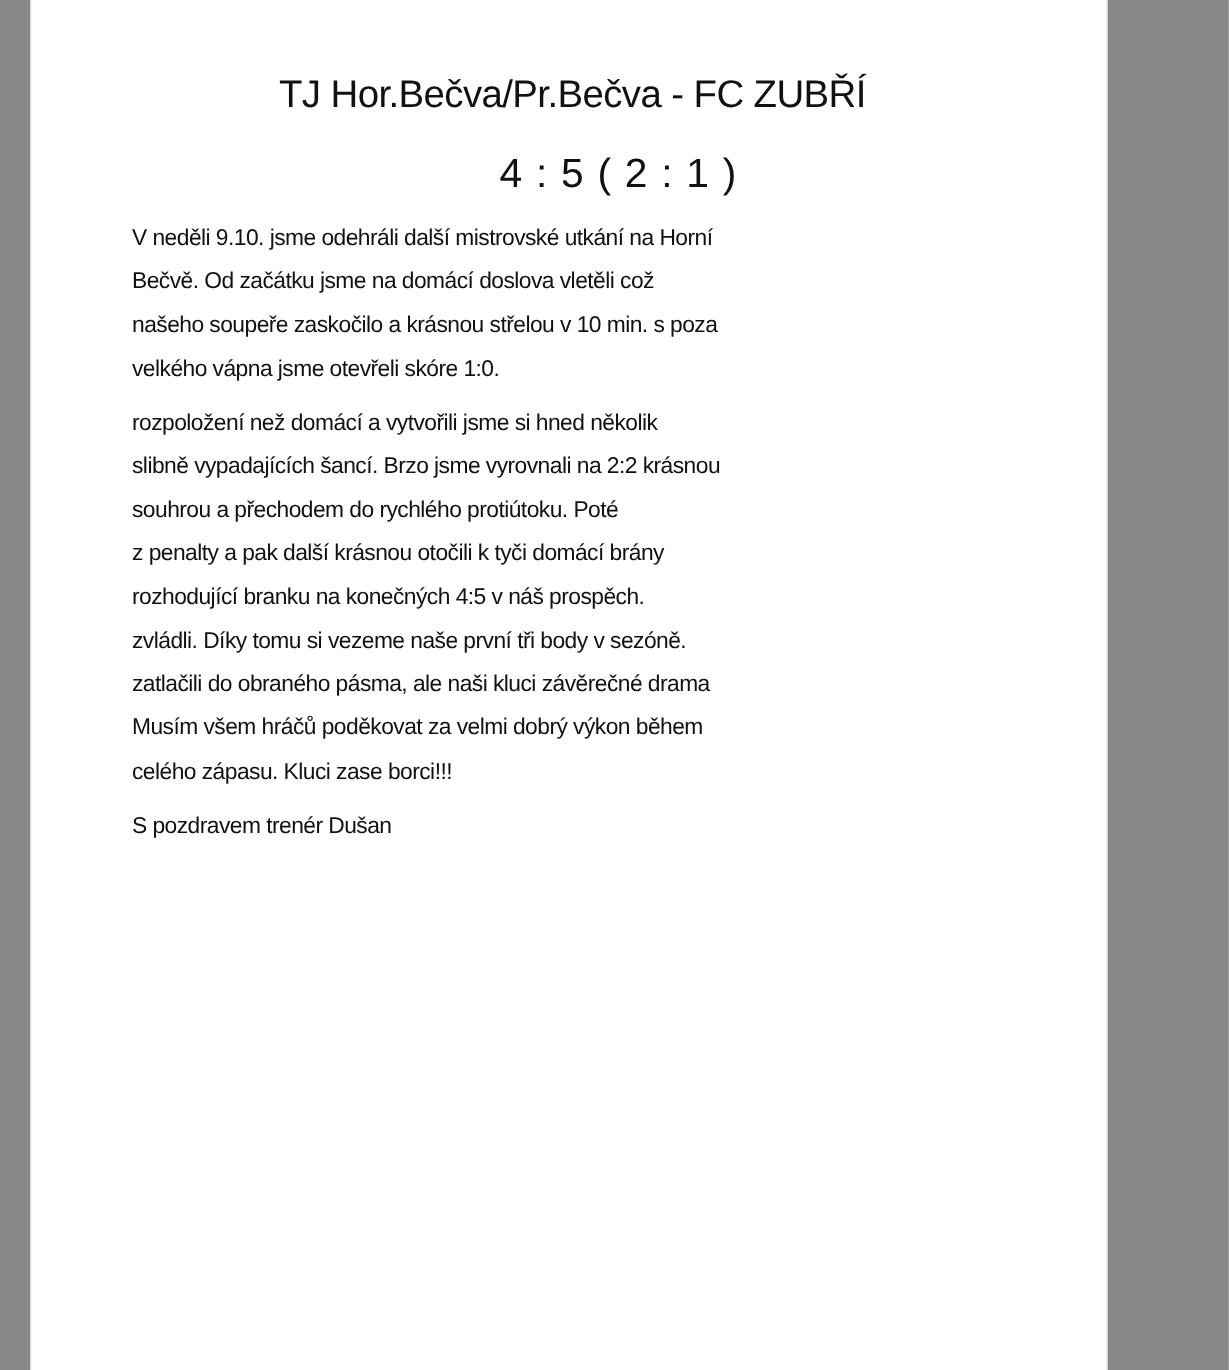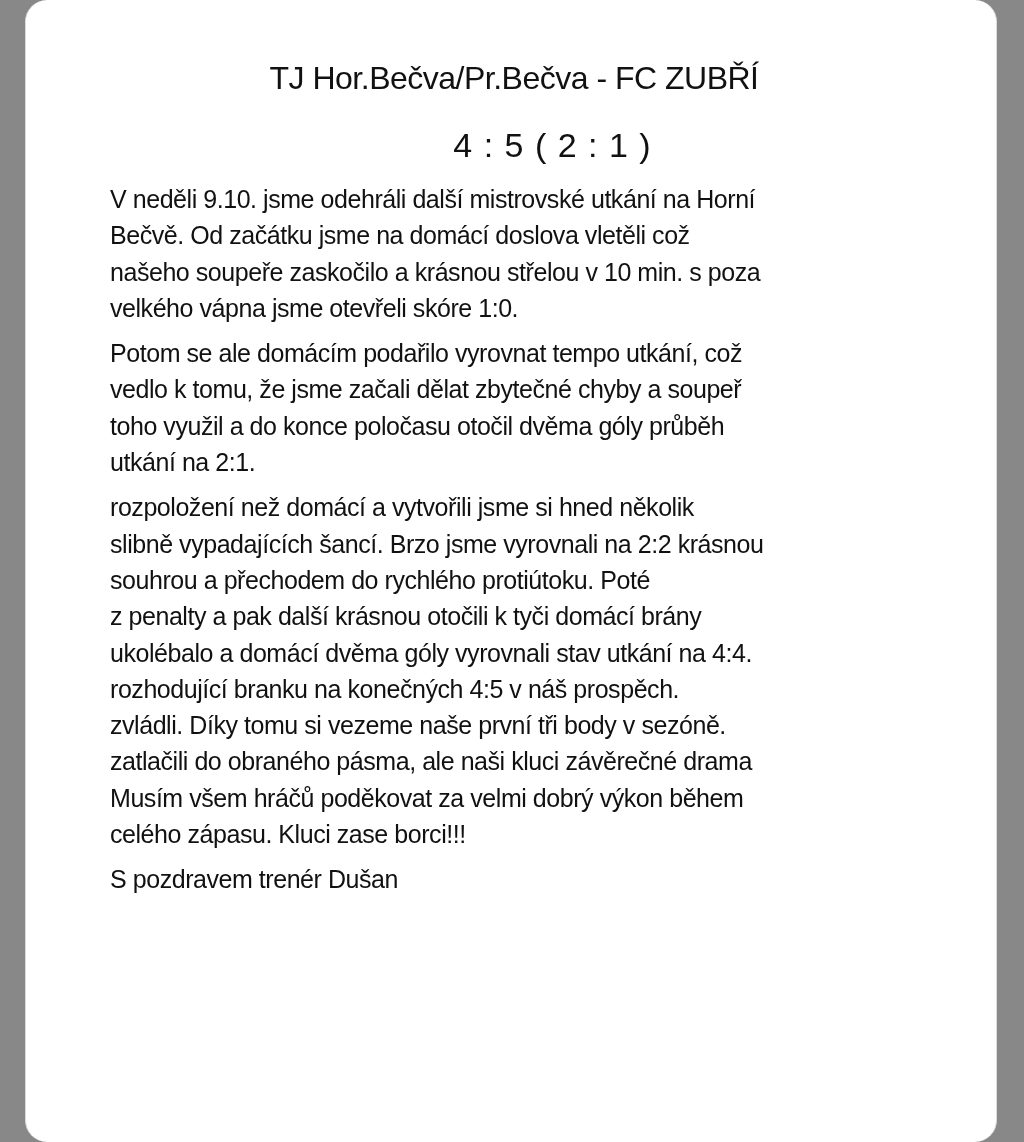--- a/index.html
+++ b/index.html
@@ -11,27 +11,26 @@
       height: 1142px;
       background: #888888;
       position: relative;
       overflow: hidden;
       font-family: "Liberation Sans", "DejaVu Sans", sans-serif;
     }
     .page {
       position: absolute;
       left: 25px;
       top: 0;
-      width: 972px;
+      width: 898px;
       height: 1142px;
       background: #ffffff;
       border-left: 1px solid #dcdcdc;
       border-right: 1px solid #dcdcdc;
       box-sizing: border-box;
-      border-radius: 22px;
     }
     .title {
       position: absolute;
       left: 0;
       width: 100%;
       top: 58px;
       text-align: center;
       font-size: 32px;
       font-weight: normal;
       color: #111;
@@ -53,21 +52,21 @@
       padding-left: 83px;
       box-sizing: border-box;
       letter-spacing: 1px;
     }
     .body {
       position: absolute;
       left: 84px;
       top: 181px;
       width: 810px;
       color: #111;
-      font-size: 25px;
+      font-size: 19px;
       line-height: 36.3px;
       letter-spacing: -0.45px;
     }
     .para {
       margin: 0 0 9px 0;
     }
     .line {
       display: block;
       white-space: nowrap;
     }
@@ -80,31 +79,24 @@
   <div class="score">4 : 5 ( 2 : 1 )</div>
 
   <div class="body">
     <p class="para">
       <span class="line">V neděli 9.10. jsme odehráli další mistrovské utkání na Horní</span>
       <span class="line">Bečvě. Od začátku jsme na domácí doslova vletěli což</span>
       <span class="line">našeho soupeře zaskočilo a krásnou střelou v 10 min. s poza</span>
       <span class="line">velkého vápna jsme otevřeli skóre 1:0.</span>
     </p>
     <p class="para">
-      <span class="line">Potom se ale domácím podařilo vyrovnat tempo utkání, což</span>
-      <span class="line">vedlo k tomu, že jsme začali dělat zbytečné chyby a soupeř</span>
-      <span class="line">toho využil a do konce poločasu otočil dvěma góly průběh</span>
-      <span class="line">utkání na 2:1.</span>
-    </p>
-    <p class="para">
       <span class="line">rozpoložení než domácí a vytvořili jsme si hned několik</span>
       <span class="line">slibně vypadajících šancí. Brzo jsme vyrovnali na 2:2 krásnou</span>
       <span class="line">souhrou a přechodem do rychlého protiútoku. Poté</span>
       <span class="line">z penalty a pak další krásnou otočili k tyči domácí brány</span>
-      <span class="line">ukolébalo a domácí dvěma góly vyrovnali stav utkání na 4:4.</span>
       <span class="line">rozhodující branku na konečných 4:5 v náš prospěch.</span>
       <span class="line">zvládli. Díky tomu si vezeme naše první tři body v sezóně.</span>
       <span class="line">zatlačili do obraného pásma, ale naši kluci závěrečné drama</span>
       <span class="line">Musím všem hráčů poděkovat za velmi dobrý výkon během</span>
       <span class="line">celého zápasu. Kluci zase borci!!!</span>
     </p>
     <p class="para">
       <span class="line">S pozdravem trenér Dušan</span>
     </p>
   </div>

